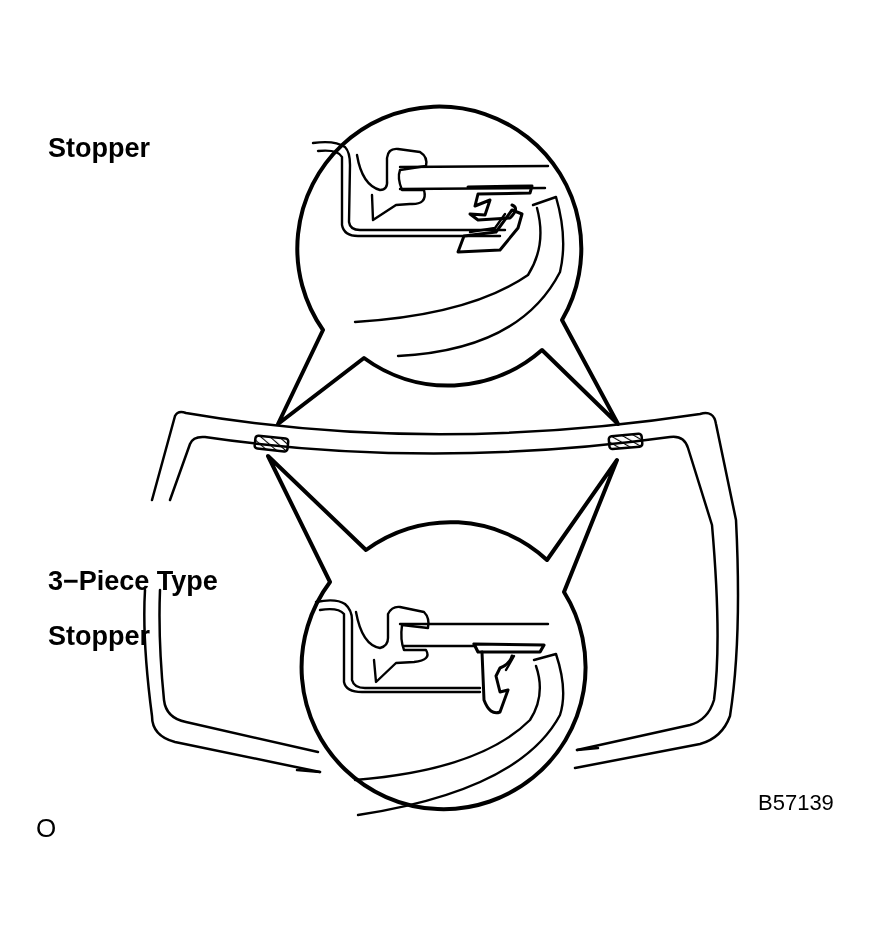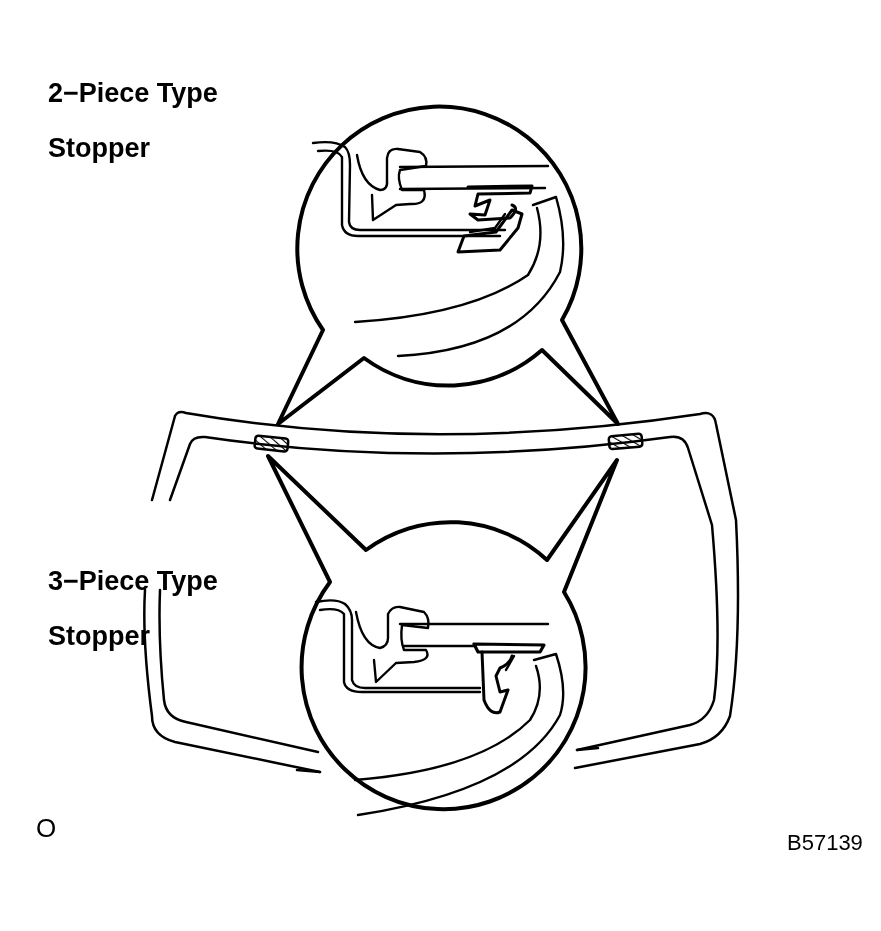--- a/index.html
+++ b/index.html
@@ -21,21 +21,21 @@
       font-weight: normal;
       color: #000000;
       line-height: 1;
       white-space: nowrap;
     }
     #lbl-2p-type { left: 48px; top: 80px; }
     #lbl-2p-stop { left: 48px; top: 135px; }
     #lbl-1p-type { left: 48px; top: 568px; }
     #lbl-1p-stop { left: 48px; top: 623px; }
     #lbl-o { left: 36px; top: 815px; font-size: 26px; }
-    #lbl-code { left: 758px; top: 832px; font-size: 22px; margin-left: 29px; }
+    #lbl-code { left: 758px; top: 792px; font-size: 22px; }
   </style>
 </head>
 <body>
 
 <div class="stage">
 
   <svg class="art" width="881" height="931" viewBox="0 0 881 931" fill="none" stroke="#000" stroke-linejoin="round" stroke-linecap="round">
 
     <defs>
       <pattern id="hatch" width="6" height="6" patternUnits="userSpaceOnUse" patternTransform="rotate(-55)">
@@ -113,19 +113,18 @@
         <path stroke-width="3.2" d="M474,644 L544,645 L540,652 L478,652 Z"></path>
         <path stroke-width="3" d="M482,652 L484,700 Q490,716 500,712 L508,690 L500,692 L496,676 L500,668 Q510,664 512,656"></path>
         <path d="M514,656 L506,670"></path>
 
         <path d="M534,660 L556,654 Q568,690 560,715 Q520,790 358,815"></path>
         <path d="M536,666 Q546,695 530,720 Q480,770 355,780"></path>
       </g>
     </g>
   </svg>
 
-  <div class="label" id="lbl-2p-type">2−Piece Type</div>
   <div class="label" id="lbl-2p-stop">Stopper</div>
   <div class="label" id="lbl-1p-type">3−Piece Type</div>
   <div class="label" id="lbl-1p-stop">Stopper</div>
   <div class="mark" id="lbl-o">O</div>
   <div class="mark" id="lbl-code">B57139</div>
 </div>
 
 </body></html>

